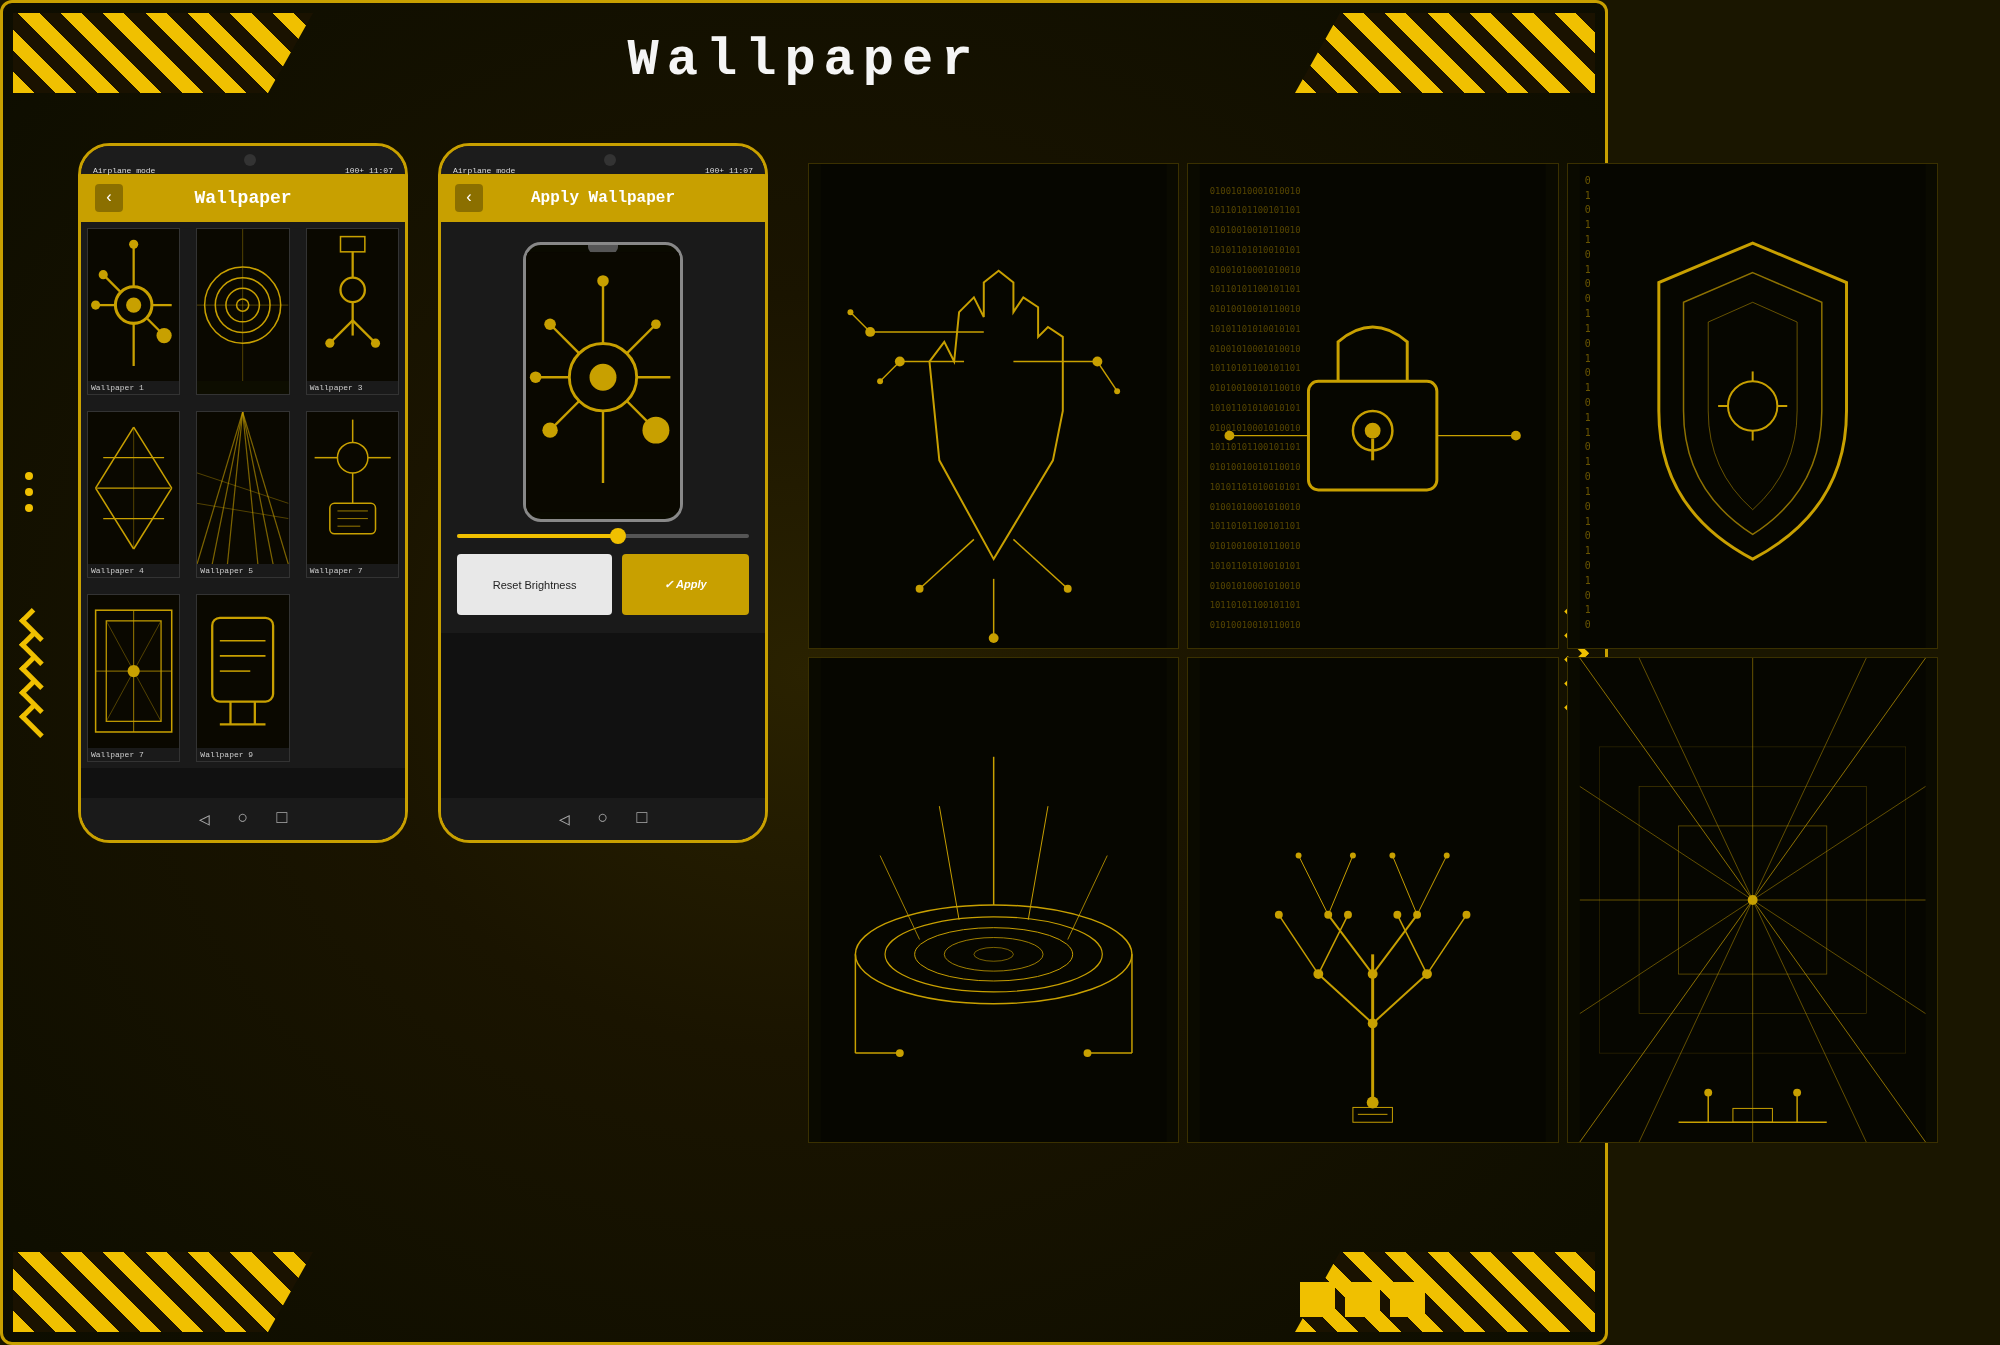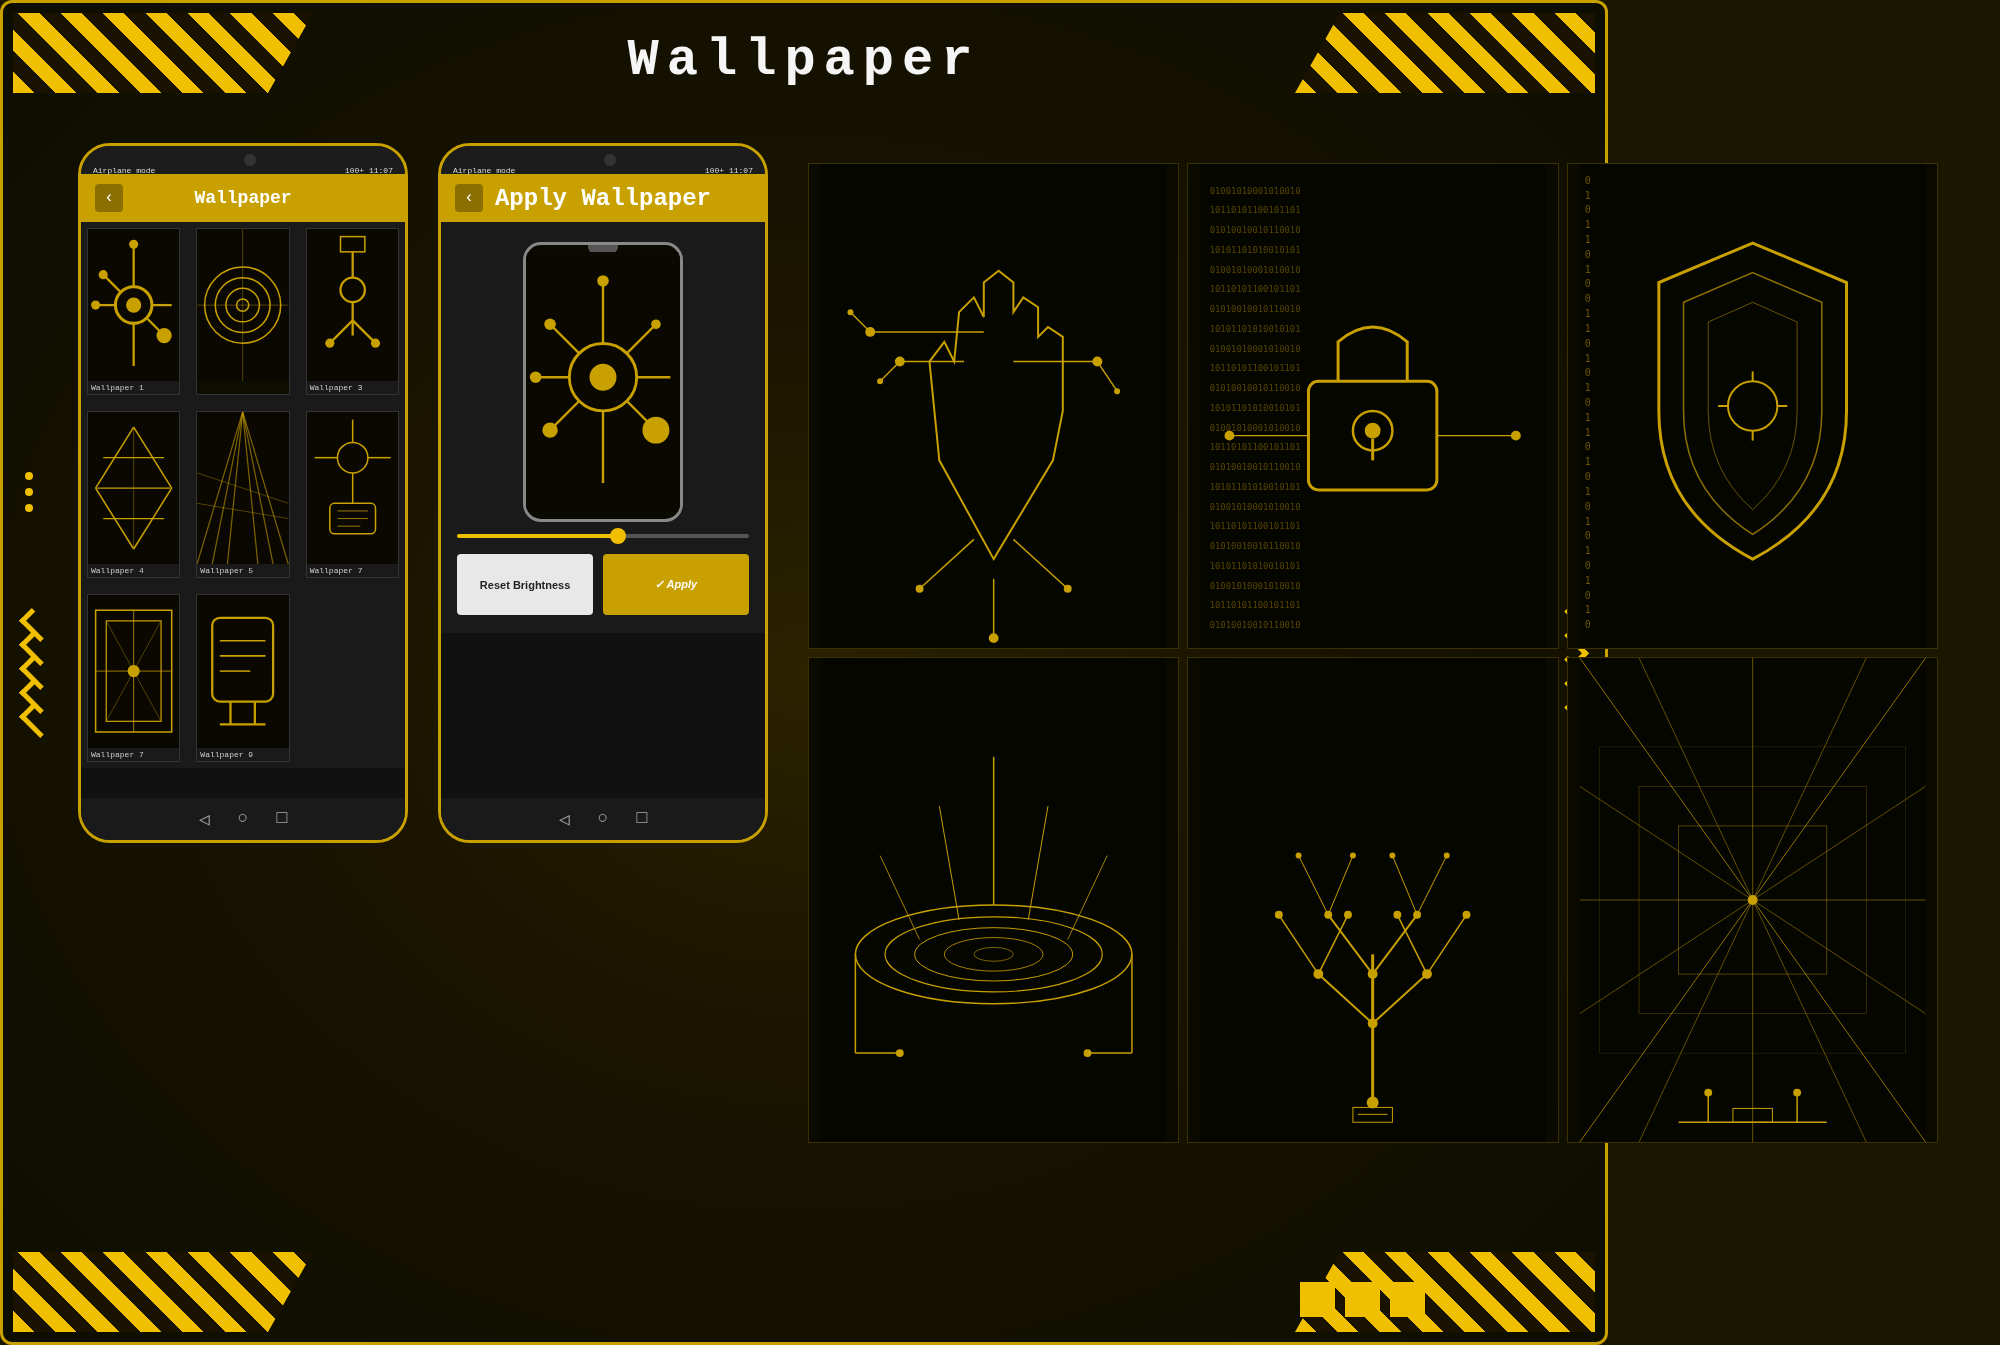--- a/index.html
+++ b/index.html
@@ -244,21 +244,21 @@
       background: #c8a000;
       height: 48px;
       display: flex;
       align-items: center;
       padding: 0 14px;
       gap: 10px;
     }
     .phone2-header-title {
       flex: 1;
       text-align: center;
-      font-size: 24px;
+      font-size: 16px;
       font-weight: bold;
       color: #fff;
       margin-right: 38px;
     }
 
     .phone2-preview-area {
       background: #1a1a1a;
       display: flex;
       flex-direction: column;
       align-items: center;
@@ -313,25 +313,25 @@
     }
 
     .phone2-buttons {
       display: flex;
       gap: 10px;
       width: 90%;
       margin: 8px auto;
     }
     .btn-reset {
       flex: 1;
-      padding: 10px 1px;
+      padding: 10px 20px;
       background: #e8e8e8;
       border: none;
       font-size: 11px;
-      font-weight: bold;
+      font-weight: normal;
       color: #222;
       cursor: pointer;
       border-radius: 4px;
     }
     .btn-apply {
       flex: 1;
       padding: 24px 6px;
       background: #c8a000;
       border: none;
       font-size: 11px;

